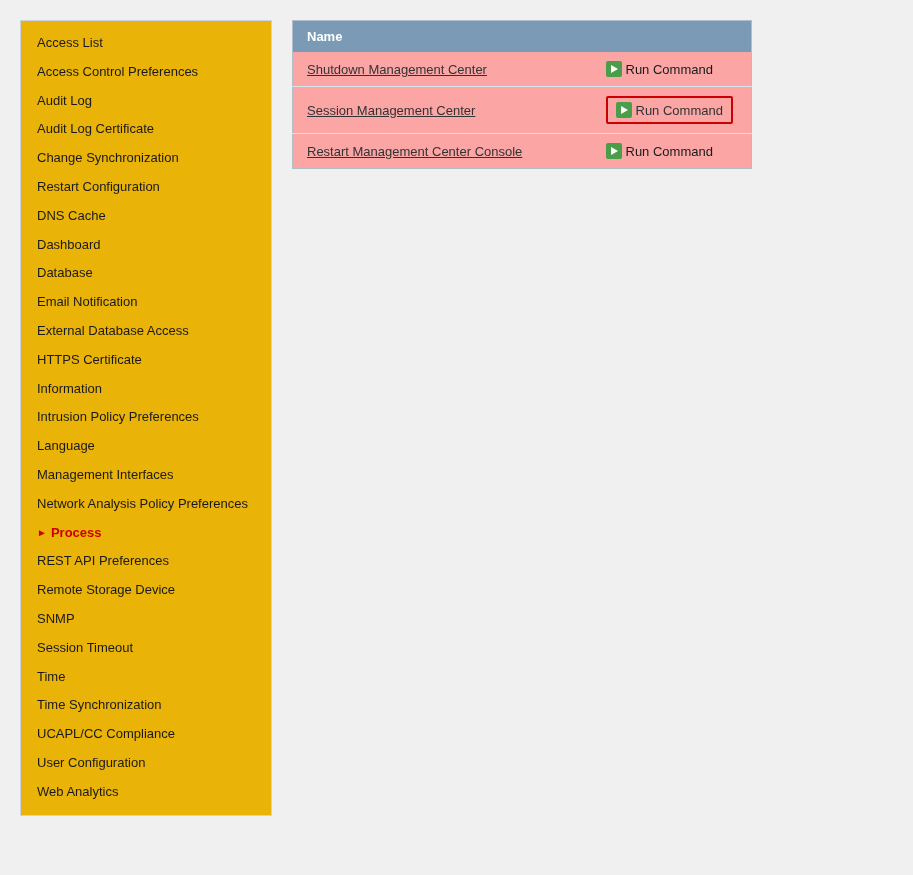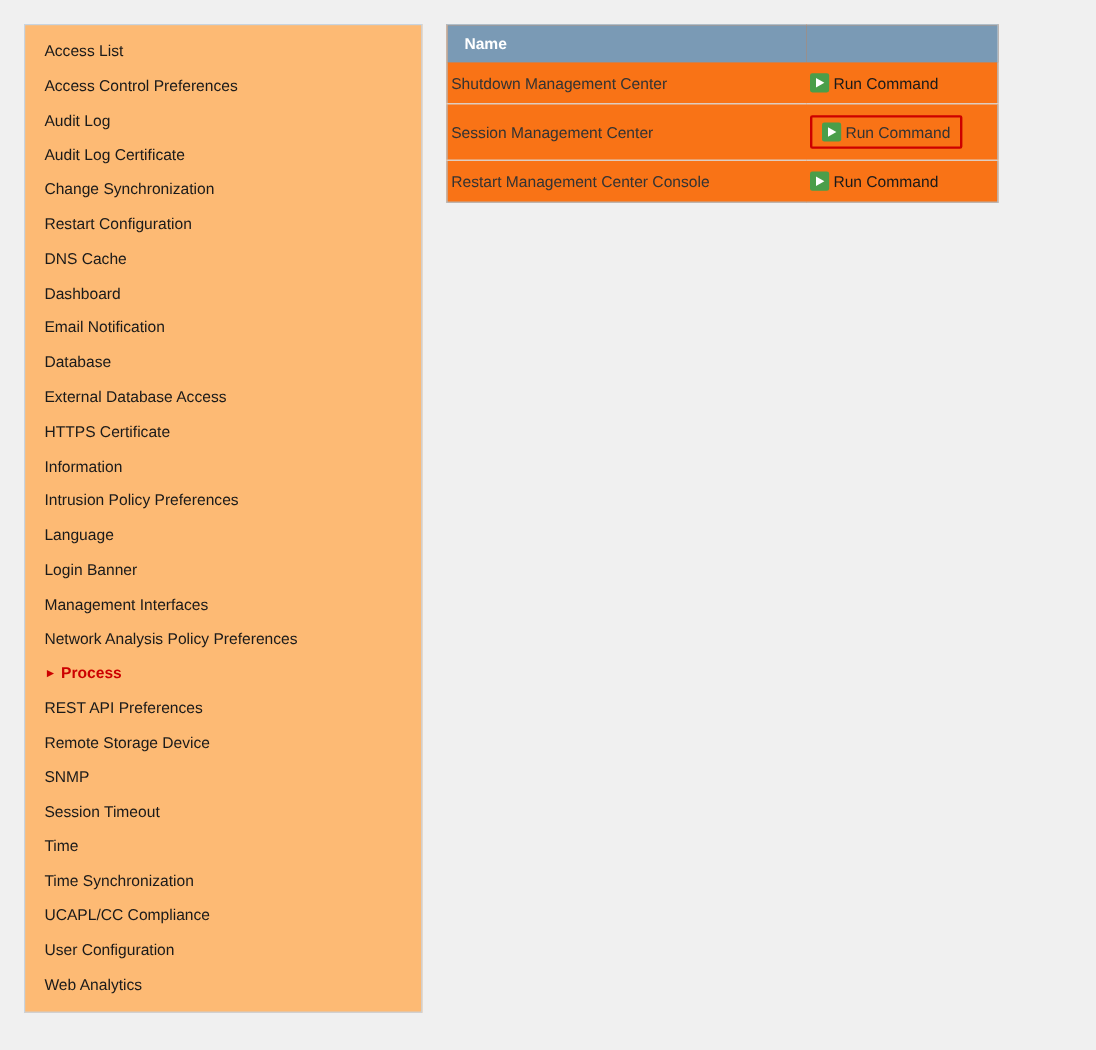--- a/index.html
+++ b/index.html
@@ -10,22 +10,22 @@
       padding: 20px;
       color: #333;
     }
     .main-container {
       display: flex;
       gap: 20px;
       background: #f0f0f0;
     }
     
     .sidebar {
-      width: 332px;
-      background: #fdba74;
+      width: 252px;
+      background: #eab308;
       border: 1px solid #c8d4e0;
       padding: 8px 0;
       flex-shrink: 0;
     }
     .sidebar-item {
       padding: 4px 16px;
       cursor: pointer;
       color: #1a1a1a;
       line-height: 1.6;
     }
@@ -41,21 +41,21 @@
       font-size: 10px;
     }
     
     .content-area {
       flex: 1;
     }
     .content-table {
       border: 1px solid #b0bec8;
       border-collapse: collapse;
       width: 460px;
-      background: #f97316;
+      background: #fca5a5;
     }
     .content-table thead tr {
       background: #7a9ab5;
     }
     .content-table thead th {
       padding: 8px 14px;
       text-align: left;
       color: #fff;
       font-weight: bold;
       font-size: 13px;
@@ -64,22 +64,23 @@
       width: 160px;
     }
     .content-table tbody tr {
       border-bottom: 1px solid #d8e4ec;
     }
     .content-table tbody tr:last-child {
       border-bottom: none;
       margin-left: 30px;
     }
     .content-table tbody td {
-      padding: 9px 3px;
+      padding: 9px 14px;
       vertical-align: middle;
+      text-decoration: underline;
     }
     .run-command-btn {
       display: inline-flex;
       align-items: center;
       gap: 4px;
       color: #1a1a1a;
       font-size: 13px;
       cursor: pointer;
       white-space: nowrap;
     }
@@ -116,28 +117,27 @@
 
   <div class="sidebar" id="sidebar-list">
   <div class="sidebar-item">Access List</div>
       <div class="sidebar-item">Access Control Preferences</div>
       <div class="sidebar-item">Audit Log</div>
       <div class="sidebar-item">Audit Log Certificate</div>
       <div class="sidebar-item">Change Synchronization</div>
       <div class="sidebar-item">Restart Configuration</div>
       <div class="sidebar-item">DNS Cache</div>
       <div class="sidebar-item">Dashboard</div>
+      <div class="sidebar-item">Database</div>
       <div class="sidebar-item">Email Notification</div>
-      <div class="sidebar-item">Database</div>
       <div class="sidebar-item">External Database Access</div>
       <div class="sidebar-item">HTTPS Certificate</div>
       <div class="sidebar-item">Information</div>
       <div class="sidebar-item">Intrusion Policy Preferences</div>
       <div class="sidebar-item">Language</div>
-      <div class="sidebar-item">Login Banner</div>
       <div class="sidebar-item">Management Interfaces</div>
       <div class="sidebar-item">Network Analysis Policy Preferences</div>
       <div class="sidebar-item active"><span class="arrow-right">►</span> Process</div>
       <div class="sidebar-item">REST API Preferences</div>
       <div class="sidebar-item">Remote Storage Device</div>
       <div class="sidebar-item">SNMP</div>
       <div class="sidebar-item">Session Timeout</div>
       <div class="sidebar-item">Time</div>
       <div class="sidebar-item">Time Synchronization</div>
       <div class="sidebar-item">UCAPL/CC Compliance</div>

